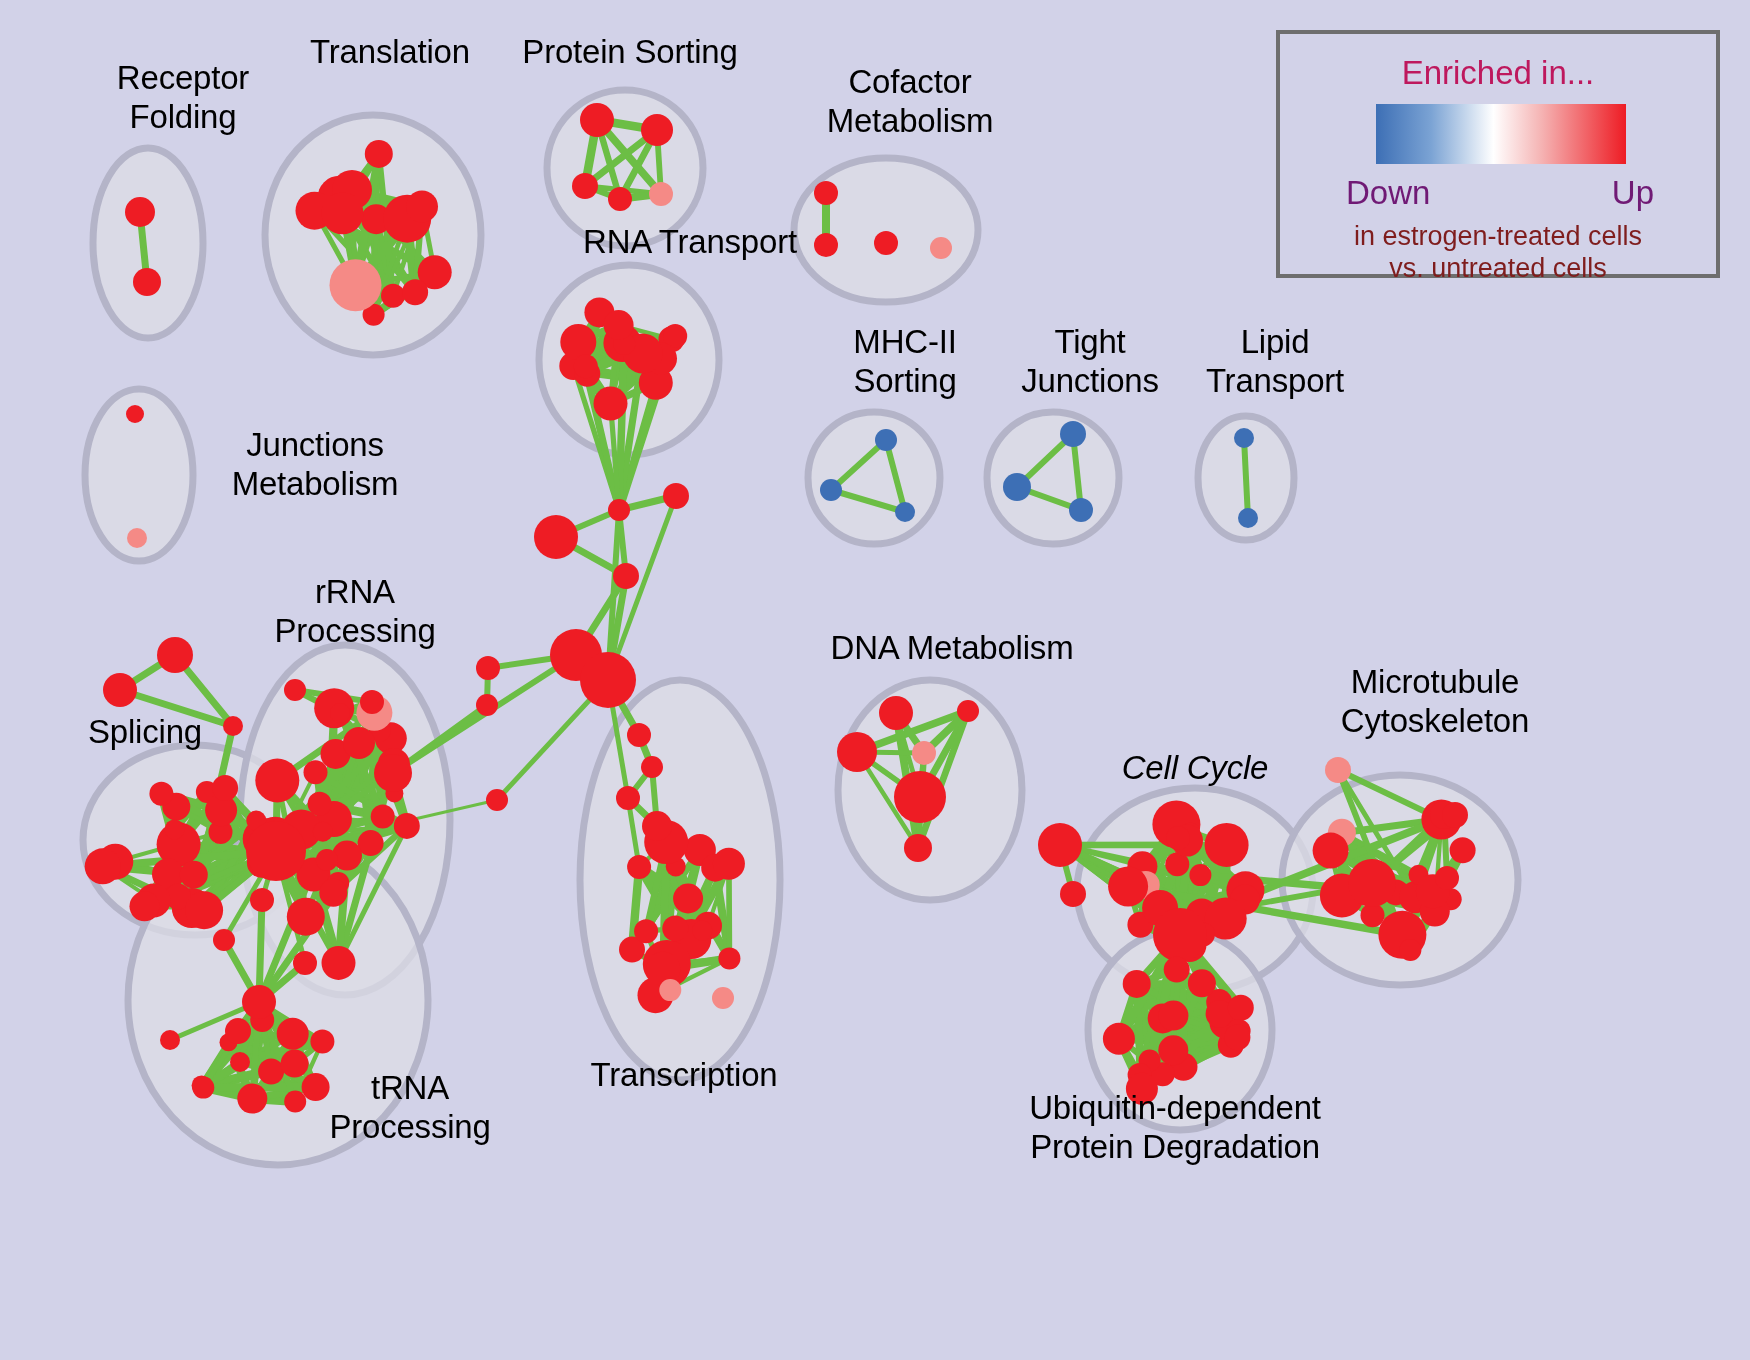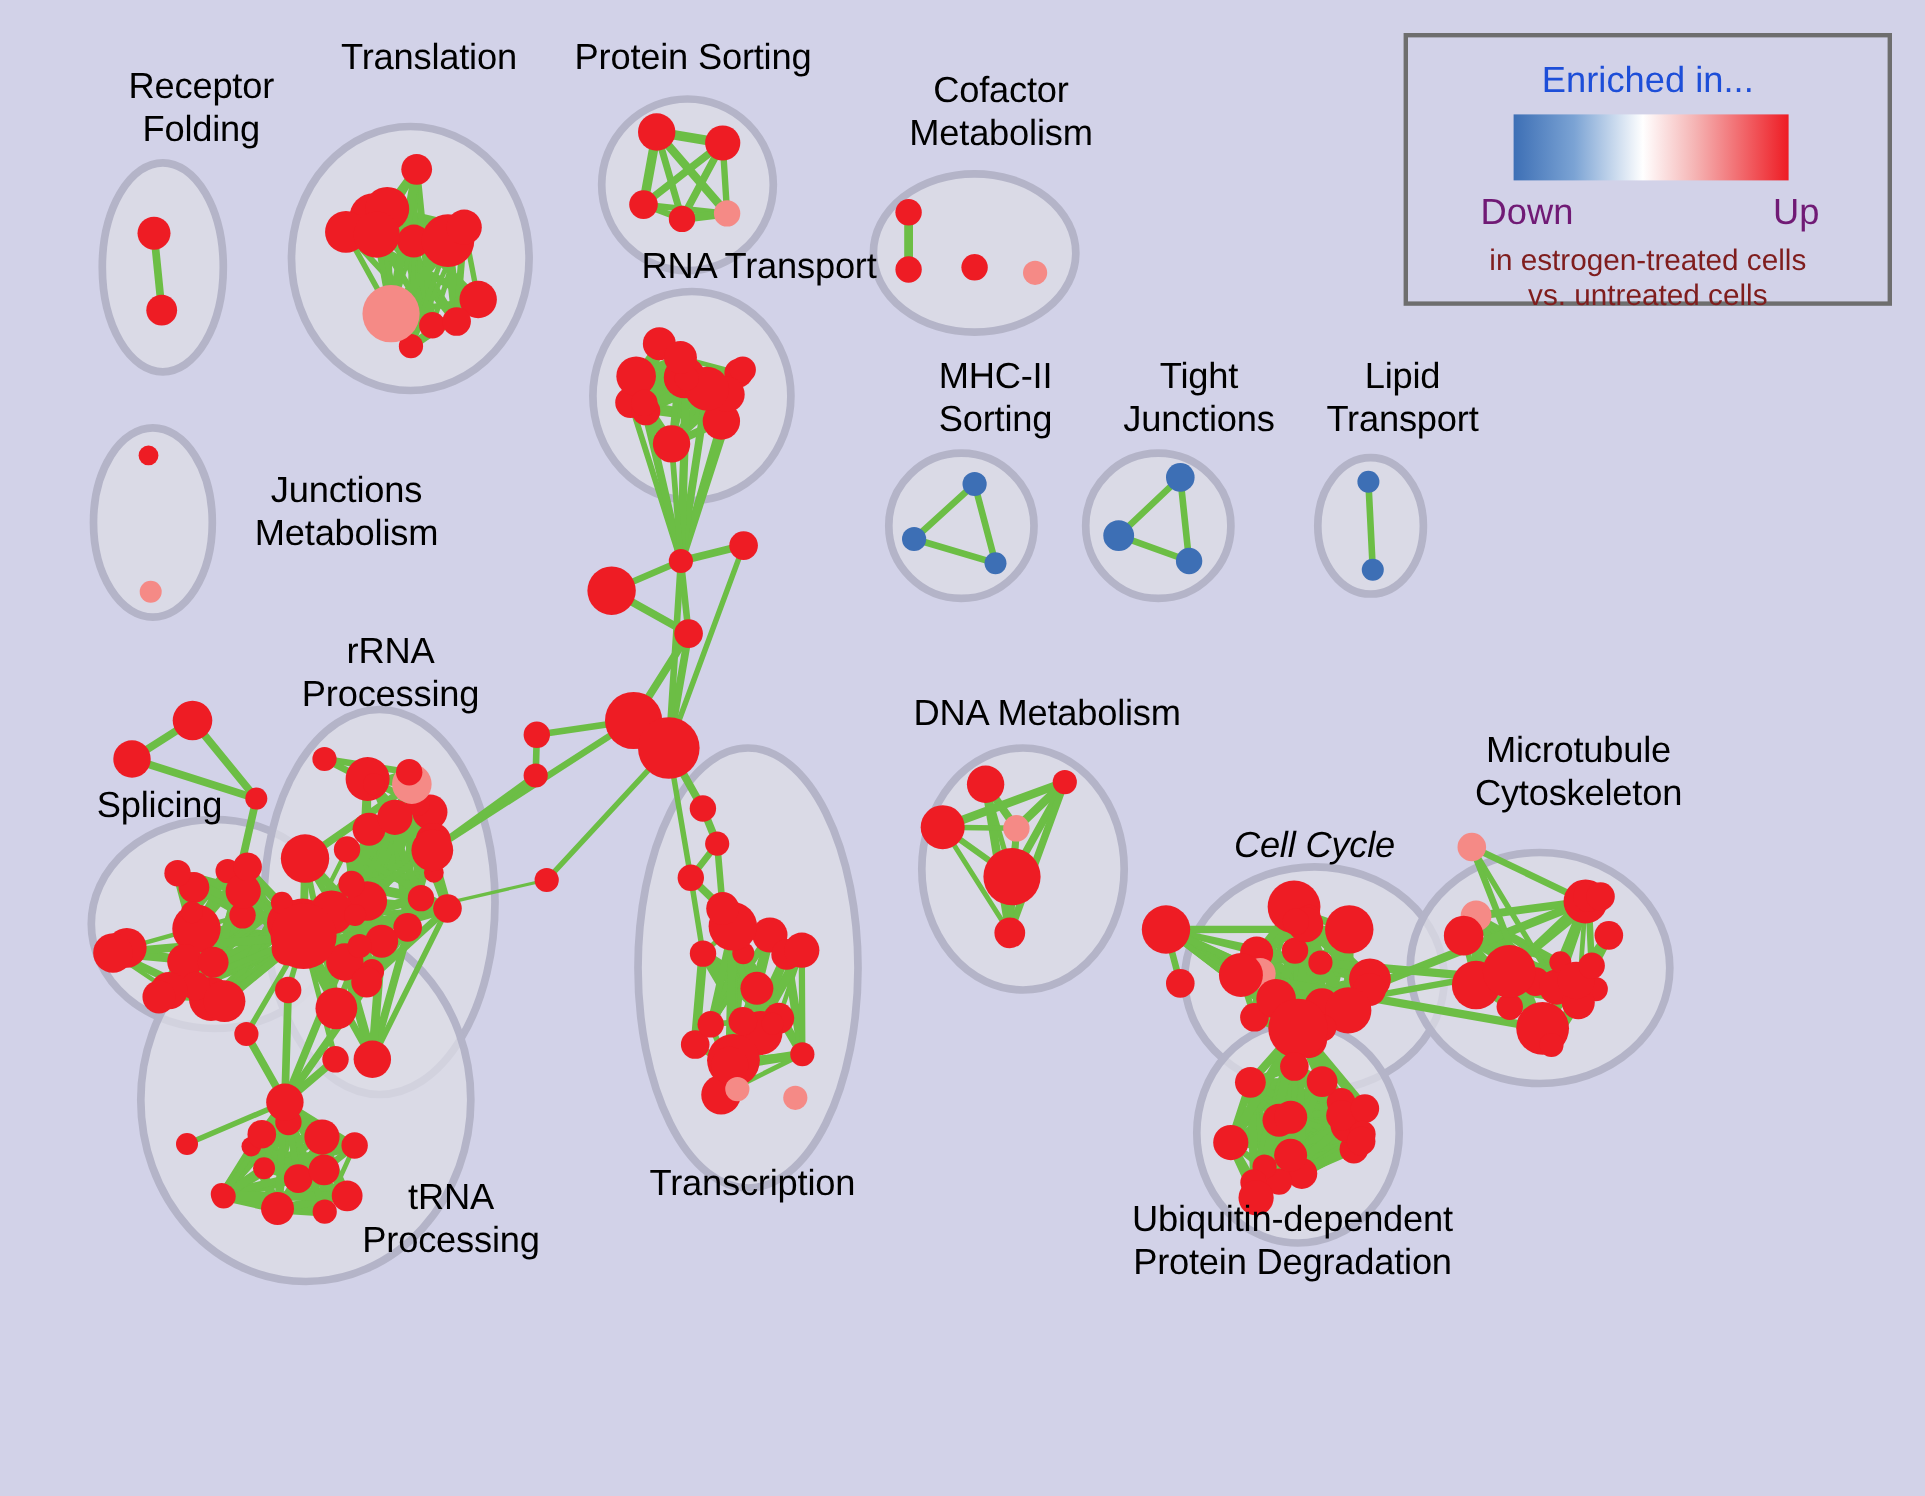--- a/index.html
+++ b/index.html
@@ -26,21 +26,21 @@
   #legend{
     position:absolute;
     left:1276px;top:30px;
     width:444px;height:248px;
     background:#d2d2e8;
     border:4px solid #6e6e6e;
     box-sizing:border-box;
   }
   #legend .lg-title{
     position:absolute;left:0;top:20px;width:100%;
-    text-align:center;font-size:33px;color:#1d4ed8;
+    text-align:center;font-size:33px;color:#be185d;
   }
   #legend .lg-bar{
     position:absolute;left:96px;top:70px;width:250px;height:60px;
     background:linear-gradient(to right,#3d6fb5 0%,#7ba3d4 22%,#ffffff 47%,#f5b4b4 66%,#ee1c24 100%);
   }
   #legend .lg-down{position:absolute;left:66px;top:140px;font-size:33px;color:#701a75;}
   #legend .lg-up{position:absolute;right:62px;top:140px;font-size:33px;color:#701a75;}
   #legend .lg-sub{
     position:absolute;left:0;top:186px;width:100%;
     text-align:center;font-size:27px;line-height:32px;color:#7f1d1d;white-space:pre-line;

